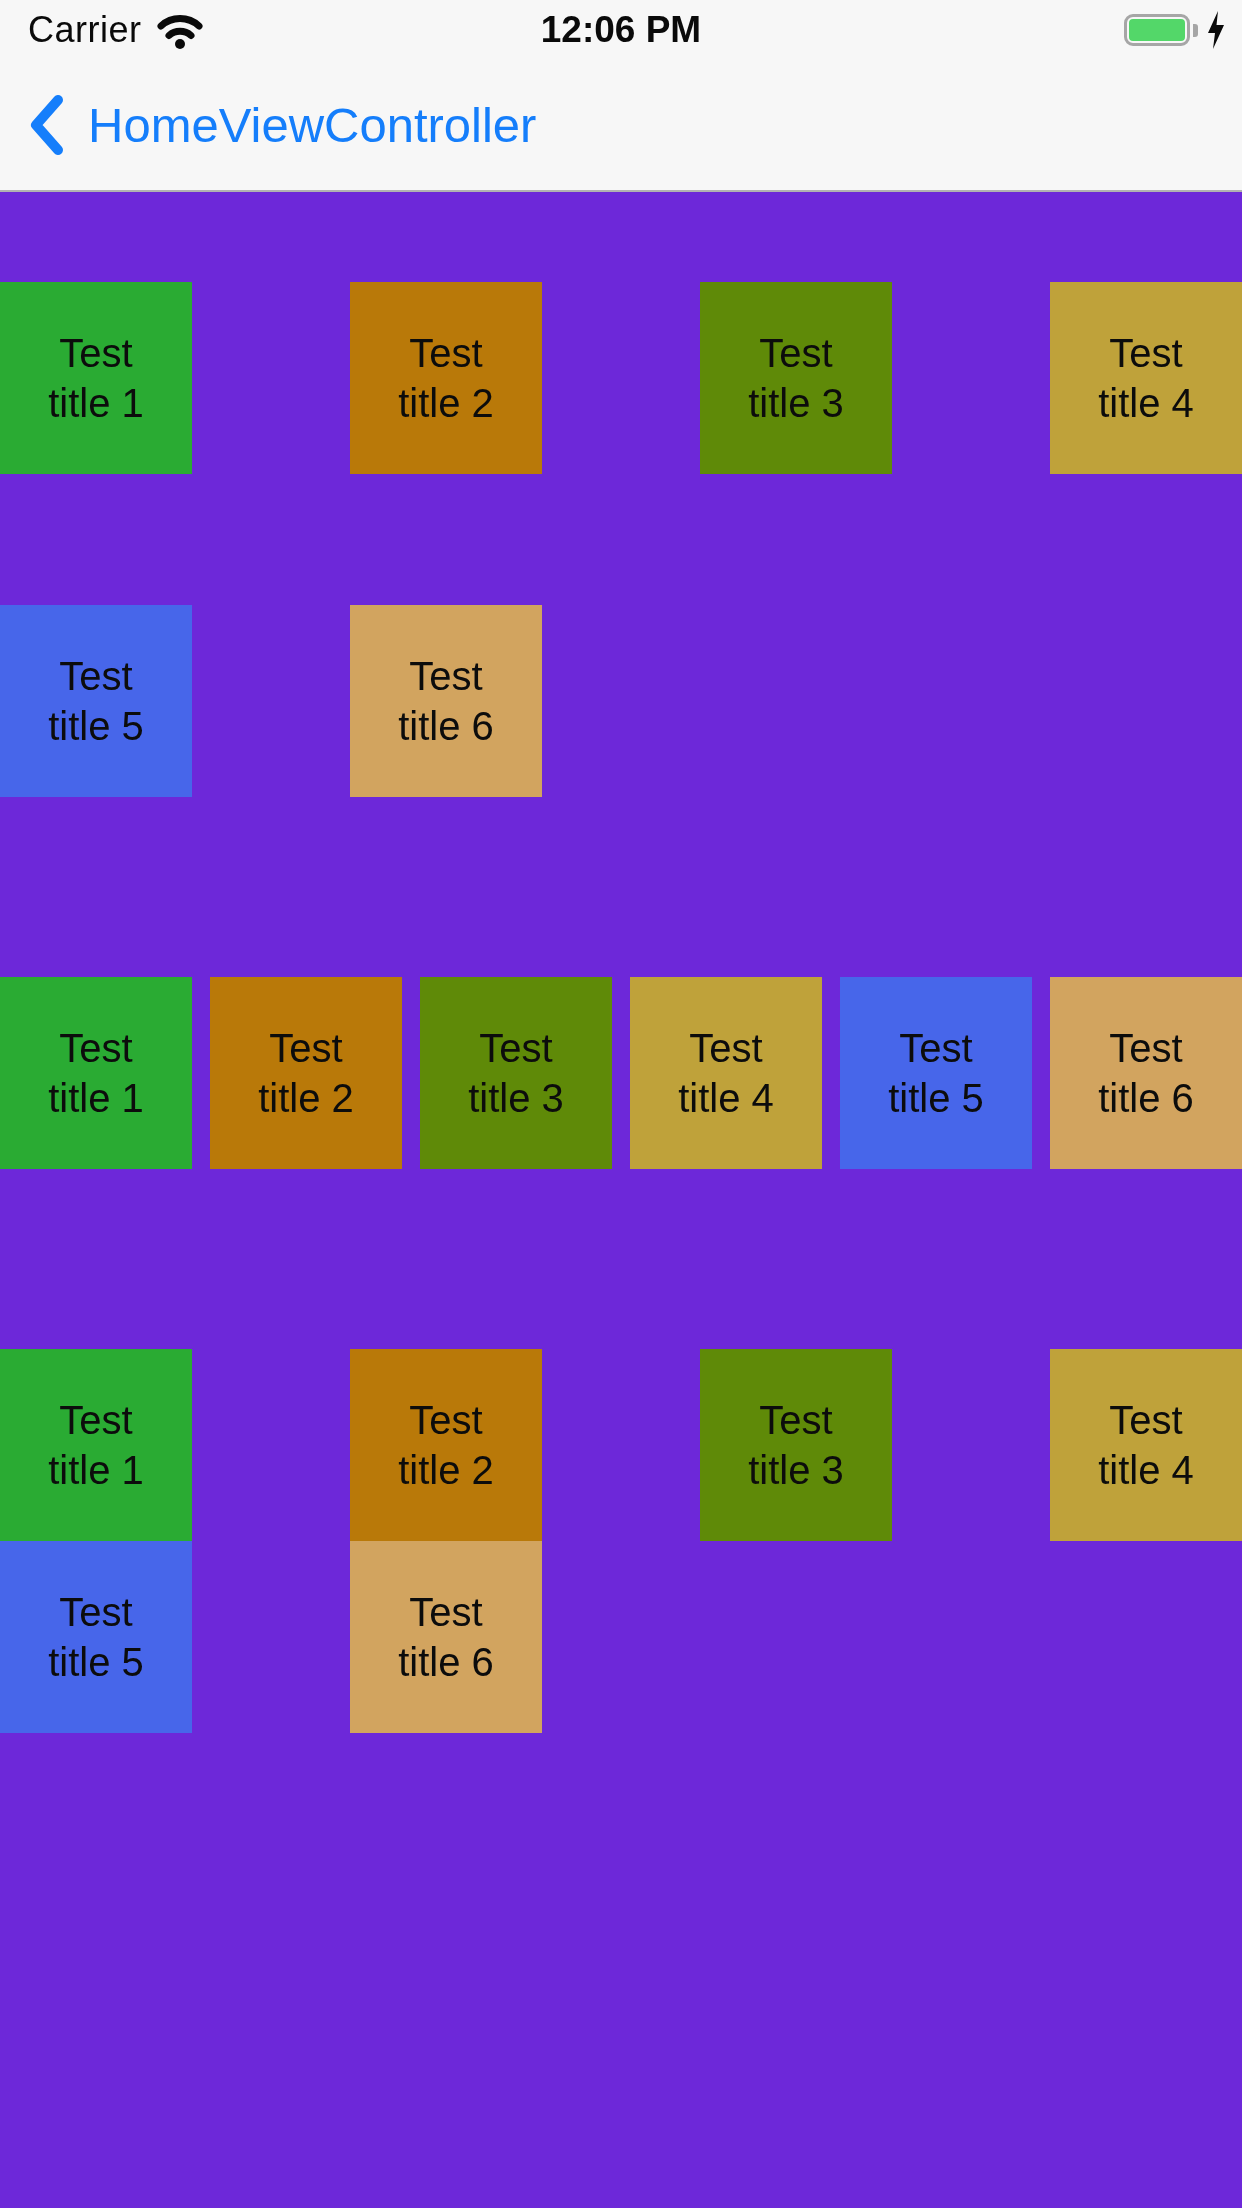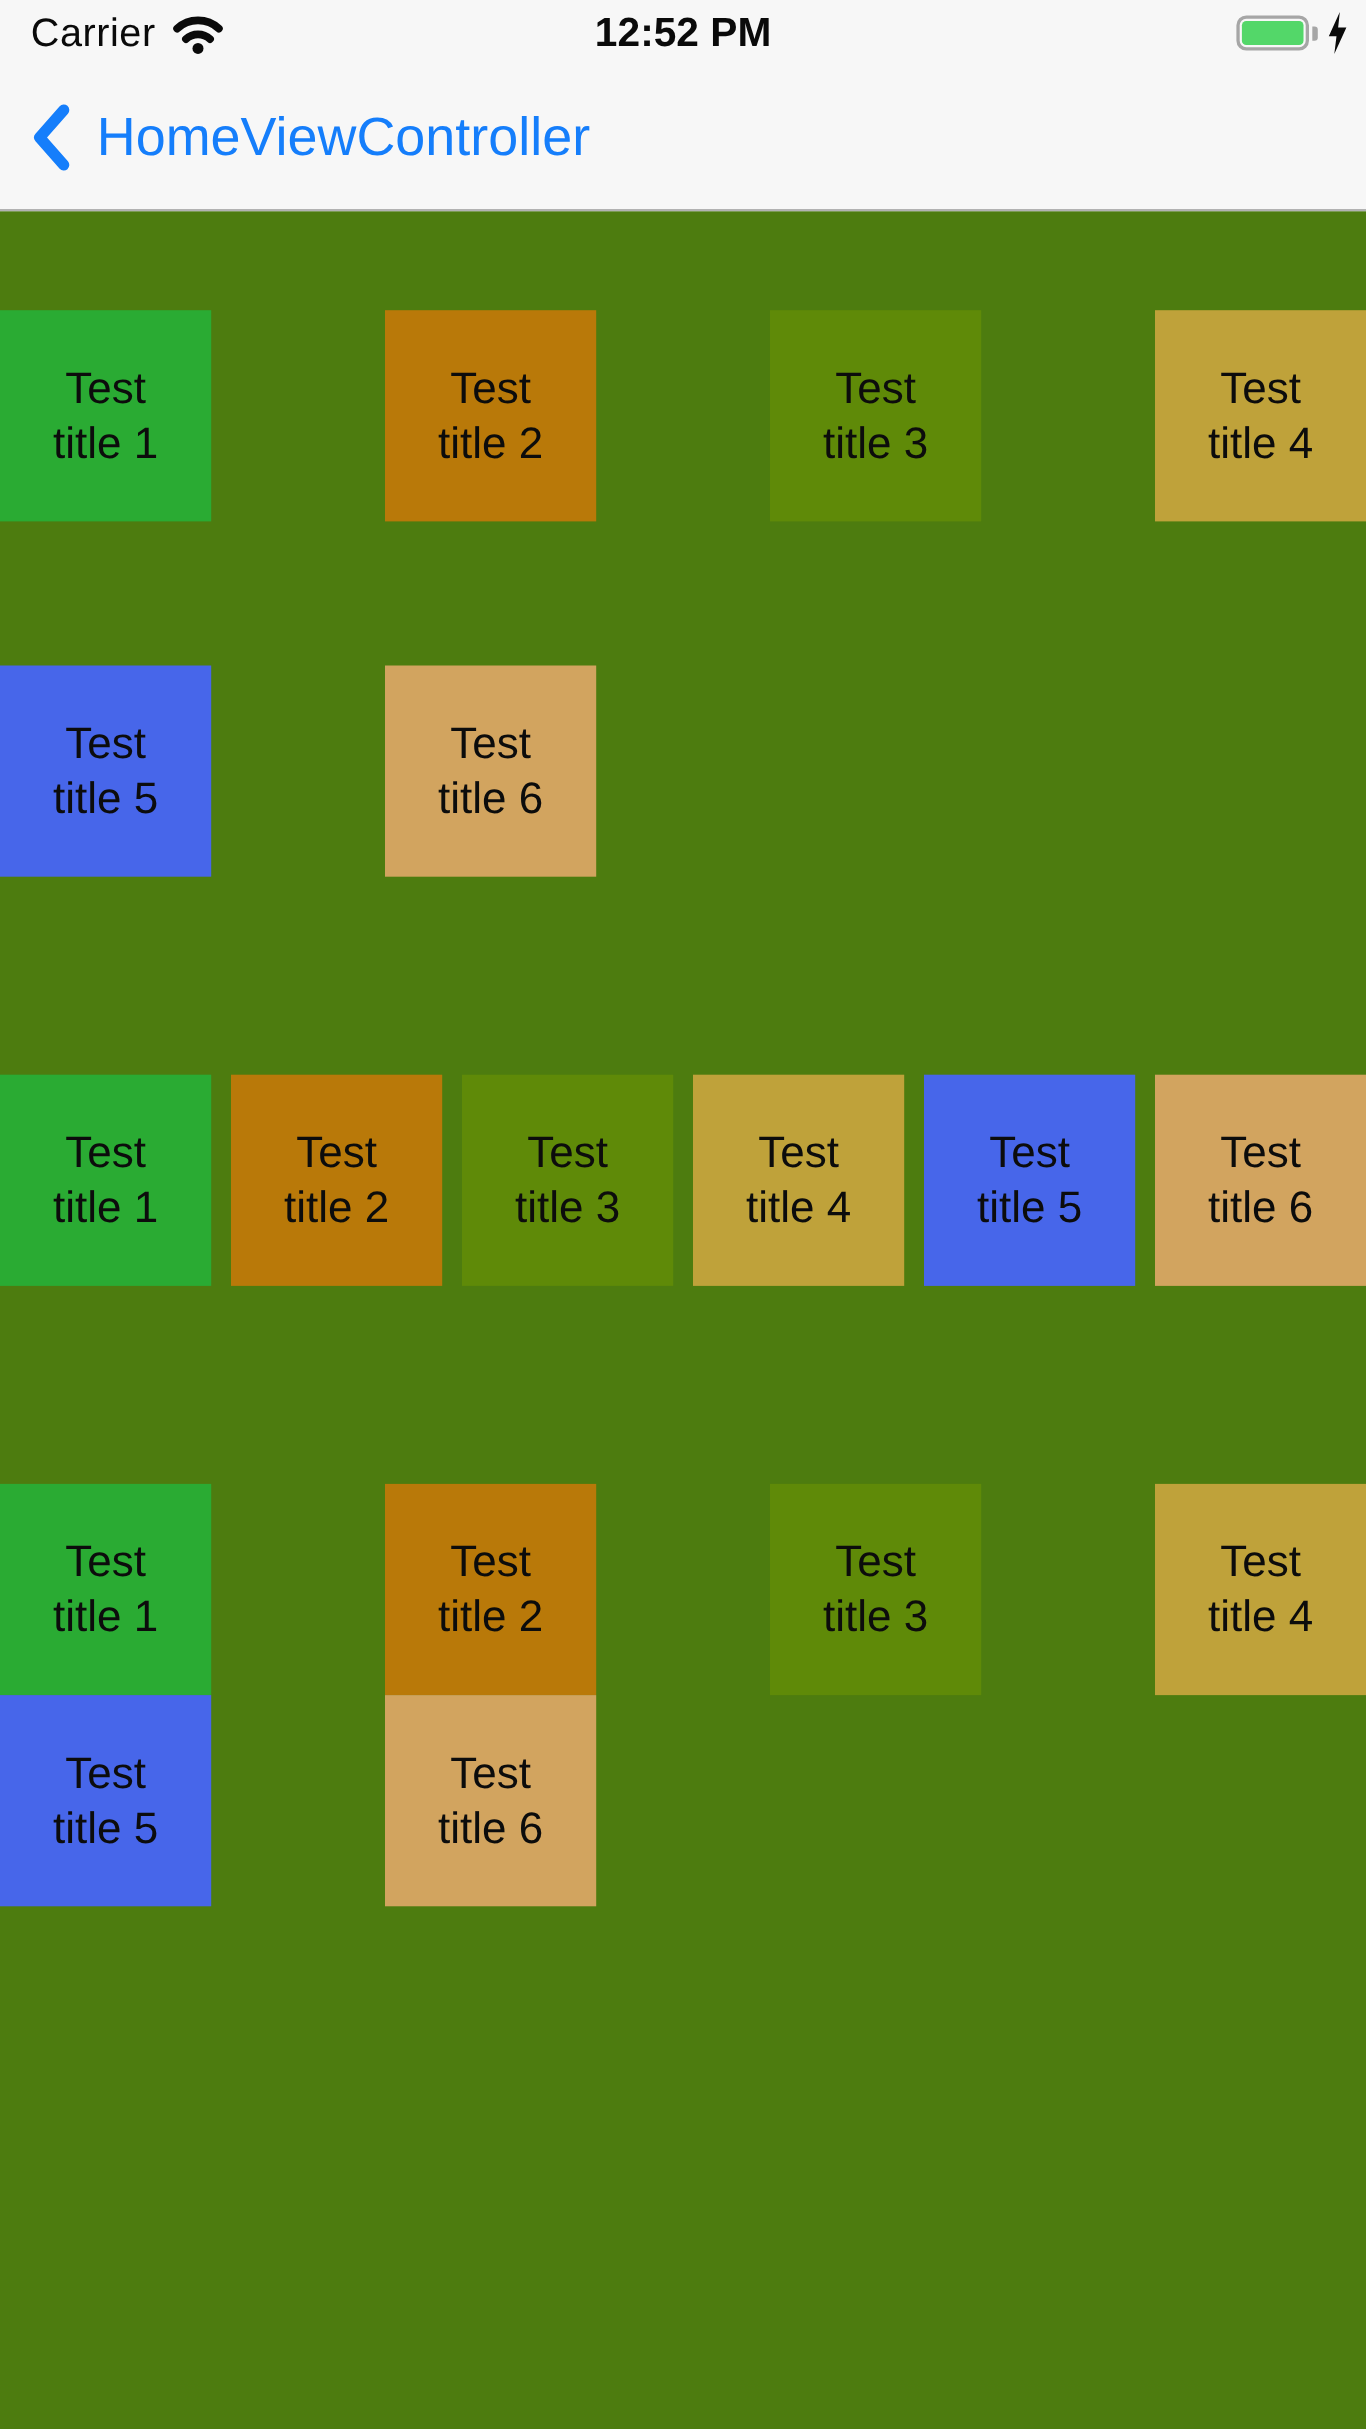--- a/index.html
+++ b/index.html
@@ -3,21 +3,21 @@
 <meta charset="utf-8">
 <style>
   * { margin: 0; padding: 0; box-sizing: border-box; }
   html, body { width: 1242px; height: 2208px; }
   body {
     font-family: "Liberation Sans", "DejaVu Sans", sans-serif;
     background: #ffffff;
     position: relative;
     overflow: hidden;
   }
-  .screen { position: absolute; inset: 0; background: #4d7c0f; }
+  .screen { position: absolute; inset: 0; background: #6d28d9; }
 
   
   .chrome {
     position: absolute; top: 0; left: 0; width: 1242px; height: 192px;
     background: #f7f7f7;
     border-bottom: 2px solid #b2b2b2;
   }
   .status-bar {
     position: absolute; top: 0; left: 0; width: 1242px; height: 60px;
     display: flex; align-items: center;
@@ -84,21 +84,21 @@
 
     <div class="status-bar">
       <div class="sb-left">
         <span class="carrier">Carrier</span>
         <svg class="wifi" width="48" height="36" viewBox="0 0 48 36">
           <path d="M5 13 A 28 28 0 0 1 43 13" stroke="#0a0a0a" stroke-width="7" fill="none" stroke-linecap="round"></path>
           <path d="M13 22.5 A 16.5 16.5 0 0 1 35 22.5" stroke="#0a0a0a" stroke-width="7" fill="none" stroke-linecap="round"></path>
           <circle cx="24" cy="31" r="5" fill="#0a0a0a"></circle>
         </svg>
       </div>
-      <div class="sb-time">12:52 PM</div>
+      <div class="sb-time">12:06 PM</div>
       <div class="sb-right">
         <span class="battery">
           <span class="battery-fill" style="background: rgb(83, 215, 105);"></span>
         </span>
         <span class="battery-cap"></span>
         <svg class="bolt" width="20" height="38" viewBox="0 0 20 38">
           <path d="M12 0 L2 22 L9 22 L7 38 L18 14 L10.5 14 Z" fill="#0a0a0a"></path>
         </svg>
       </div>
     </div>

